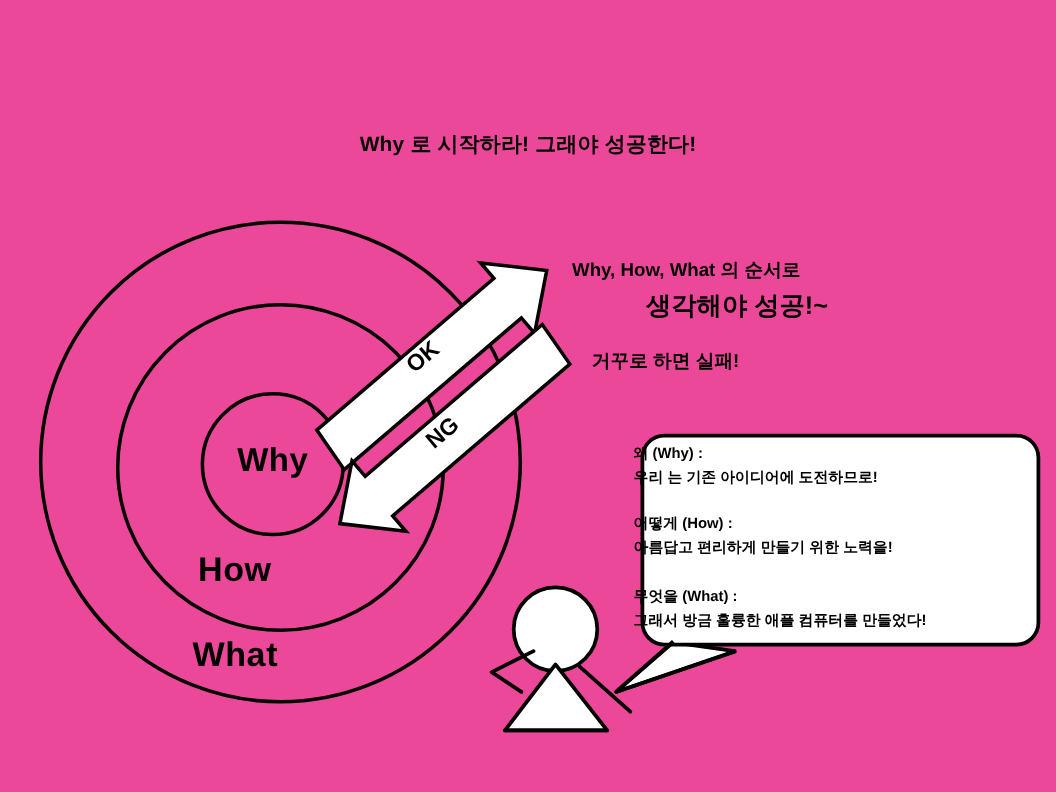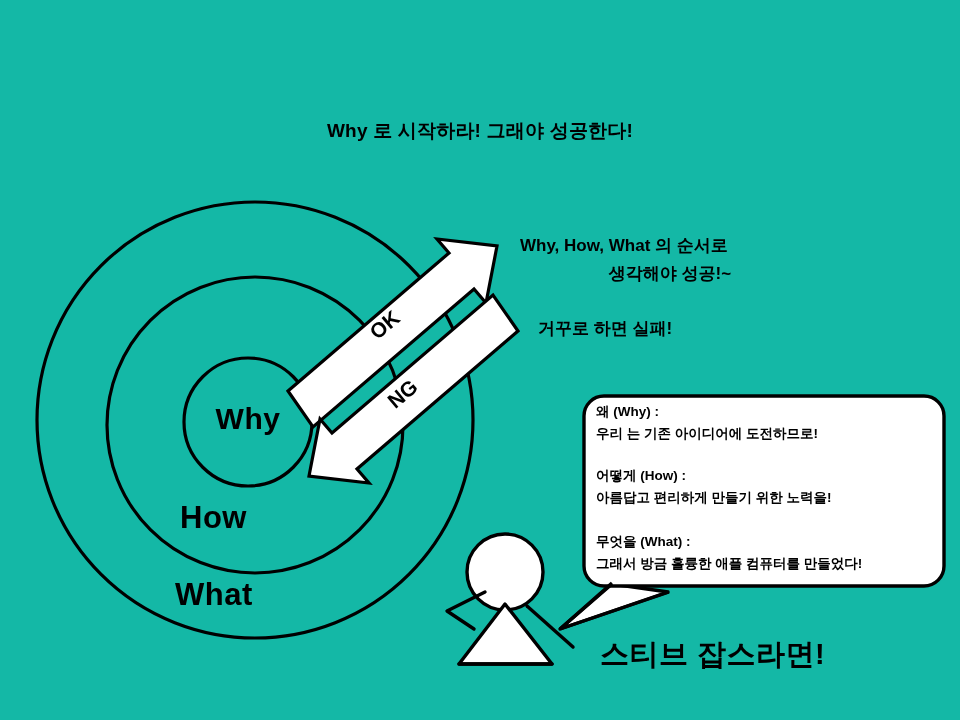--- a/index.html
+++ b/index.html
@@ -8,21 +8,21 @@
     background: #ffffff;
   }
   body {
     font-family: "Liberation Sans", sans-serif;
     color: #000000;
   }
   #stage {
     position: relative;
     width: 960px;
     height: 720px;
-    background: #14b8a6;
+    background: #ec4899;
     overflow: hidden;
   }
   #art {
     position: absolute;
     left: 0;
     top: 0;
     width: 960px;
     height: 720px;
   }
   .txt {
@@ -46,21 +46,21 @@
     width: 300px;
     text-align: left;
     font-size: 17px;
     font-weight: bold;
   }
   #order-line2 {
     left: 520px;
     top: 262px;
     width: 300px;
     text-align: center;
-    font-size: 17px;
+    font-size: 23px;
     font-weight: bold;
   }
   #reverse-text {
     left: 538px;
     top: 317px;
     font-size: 17px;
     font-weight: bold;
   }
   #label-why {
     left: 185px;
@@ -91,21 +91,21 @@
   }
   #caption-jobs {
     left: 600px;
     top: 635px;
     font-size: 29px;
     font-weight: bold;
     letter-spacing: 0.5px;
   }
   .bubble-line {
     position: absolute;
-    left: 596px;
+    left: 576px;
     font-size: 13.5px;
     font-weight: bold;
     white-space: pre;
   }
   #ok-label, #ng-label {
     position: absolute;
     font-size: 21px;
     font-weight: bold;
   }
   #ok-label {
@@ -183,15 +183,14 @@
   <div id="ok-label">OK</div>
   <div id="ng-label">NG</div>
 
   <div class="bubble-line" style="top:403px">왜 (Why) :</div>
   <div class="bubble-line" style="top:425px">우리 는 기존 아이디어에 도전하므로!</div>
   <div class="bubble-line" style="top:467px">어떻게 (How) :</div>
   <div class="bubble-line" style="top:489px">아름답고 편리하게 만들기 위한 노력을!</div>
   <div class="bubble-line" style="top:533px">무엇을 (What) :</div>
   <div class="bubble-line" style="top:555px">그래서 방금 훌륭한 애플 컴퓨터를 만들었다!</div>
 
-  <div class="txt" id="caption-jobs">스티브 잡스라면!</div>
 
 </div>
 
 </body></html>

